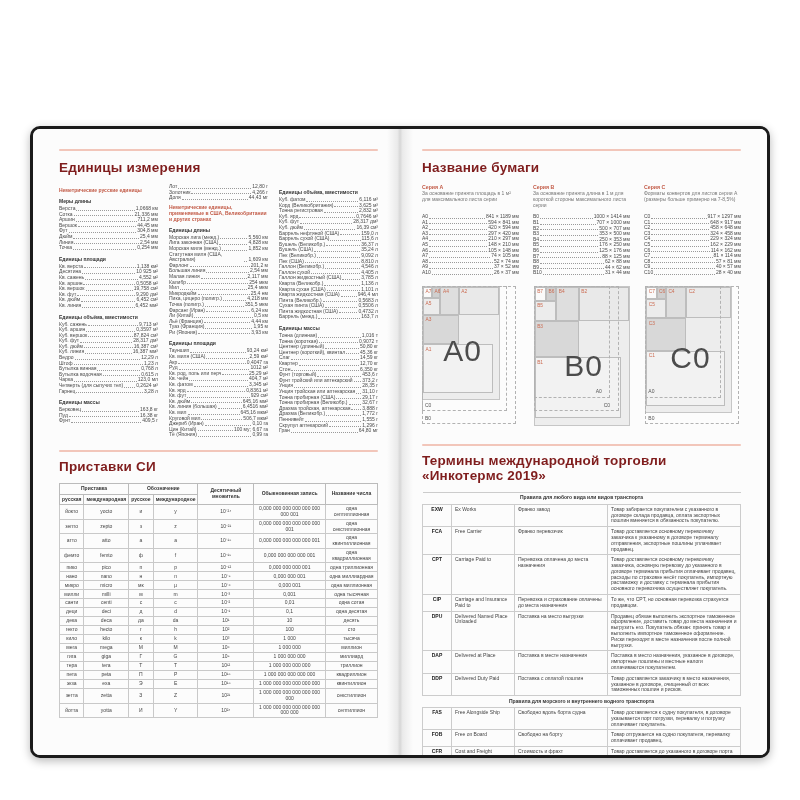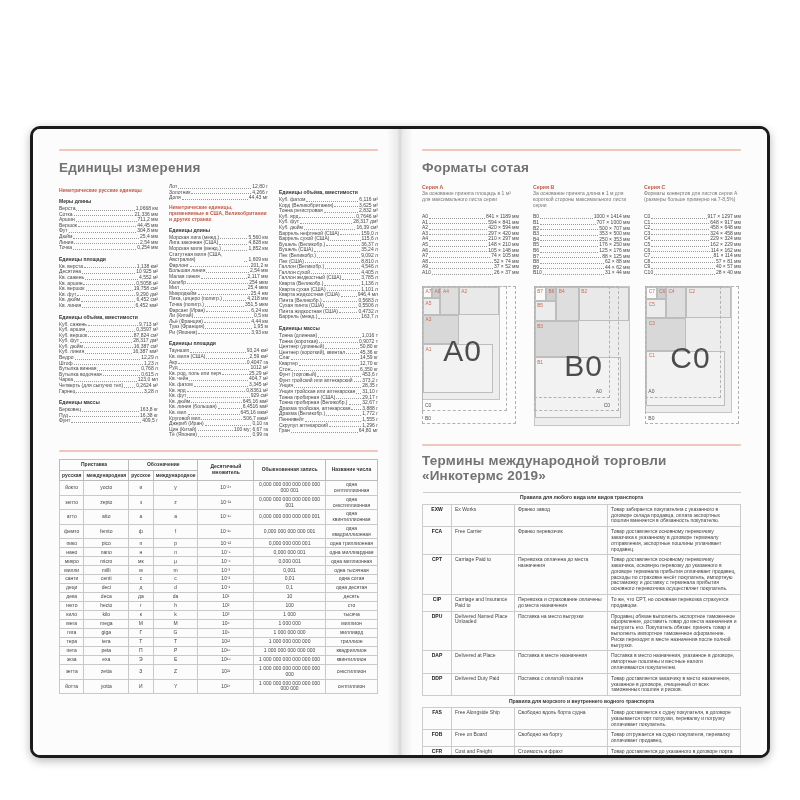--- a/index.html
+++ b/index.html
@@ -10,21 +10,21 @@
   .pages{position:relative;width:100%;height:100%;display:flex;background:#fcfcfc;border-radius:7px;overflow:hidden;}
   .gutter{position:absolute;left:50%;top:0;bottom:0;width:26px;transform:translateX(-50%);
     background:linear-gradient(90deg,rgba(0,0,0,0) 0%,rgba(0,0,0,.07) 40%,rgba(0,0,0,.15) 50%,rgba(0,0,0,.07) 60%,rgba(0,0,0,0) 100%);
     pointer-events:none;z-index:5;}
   .page{width:50%;height:100%;box-sizing:border-box;background:#fcfcfc;overflow:hidden;position:relative;}
   .page.left{padding:20px 22px 0 26px;}
   .page.right{padding:20px 26px 0 22px;}
   .rule{height:2px;background:#f2c6ba;border-radius:1px;}
   .rule.top{margin:0 0 9px 0;}
   .rule.mid{margin:12px 0 7px 0;}
-  h1{font-size:13.5px;font-weight:600;color:#737373;margin:4px 0 9px 0;letter-spacing:.2px;}
+  h1{font-size:13.5px;font-weight:600;color:#7f1d1d;margin:4px 0 9px 0;letter-spacing:.2px;}
   
   .units{display:flex;gap:11px;}
   .ucol{flex:1 1 0;min-width:0;}
   .red-note{color:#c25a46;font-weight:bold;font-size:5px;line-height:6px;margin:3px 0 4px 0;}
   .sec-h{font-weight:bold;font-size:5px;line-height:6px;color:#333;margin:5px 0 2px 0;}
   .u-row{display:flex;align-items:flex-end;font-size:5px;line-height:5.6px;color:#4a4a4a;}
   .u-label{white-space:normal;}
   .dots{flex:1 1 4px;border-bottom:1px dotted #9a9a9a;margin:0 1px 1px 1px;min-width:3px;}
   .u-val{white-space:nowrap;}
   
@@ -619,20 +619,21 @@
                 <span class="u-val">1,296 г</span>
               </div>
               <div class="u-row">
                 <span class="u-label">Гран</span>
                 <span class="dots"></span>
                 <span class="u-val">64,80 мг</span>
               </div>
             </div>
           </div>
         <div class="rule mid"></div>
+        <h1>Приставки СИ</h1>
         <table class="ptable">
           <thead>
             <tr>
               <th colspan="2">Приставка</th>
               <th colspan="2">Обозначение</th>
               <th rowspan="2">Десятичный множитель</th>
               <th rowspan="2">Обыкновенная запись</th>
               <th rowspan="2">Название числа</th>
             </tr>
             <tr>
@@ -822,21 +823,21 @@
                 <td>10²⁴</td>
                 <td>1 000 000 000 000 000 000 000 000</td>
                 <td>септиллион</td>
               </tr>
             </tbody>
         </table>
       </div>
 
       <div class="page right">
         <div class="rule top"></div>
-        <h1>Форматы сотая</h1>
+        <h1>Название бумаги</h1>
         <div class="fser" id="format-series">
             <div class="fcol">
               <div class="ser-h">Серия A</div>
               <div class="ser-d">За основание принята площадь в 1 м² для максимального листа серии</div>
               <div class="u-row">
                 <span class="u-label">A0</span>
                 <span class="dots"></span>
                 <span class="u-val">841 × 1189 мм</span>
               </div>
               <div class="u-row">

